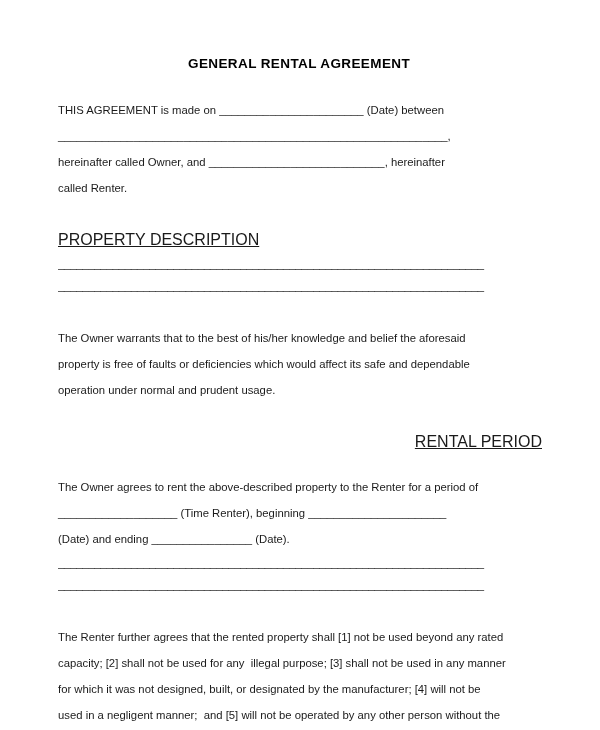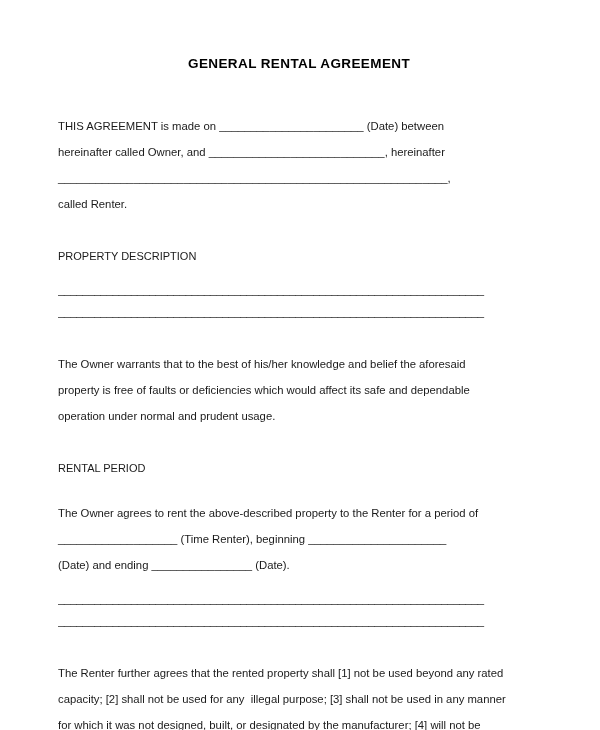--- a/index.html
+++ b/index.html
@@ -23,40 +23,42 @@
     padding: 46px 58px 0 58px;
   }
   .doc-title {
     font-size: 13.5px;
     font-weight: bold;
     letter-spacing: 0.4px;
     margin: 0 0 0 130px;
     padding-top: 10px;
   }
   .block {
-    margin-top: 42px;
+    margin-top: 26px;
   }
   .para {
     font-size: 11.3px;
     line-height: 26px;
     color: #1a1a1a;
     text-align: left;
     white-space: pre-wrap;
   }
   .section-head {
-    font-size: 11px;
+    font-size: 16px;
     line-height: 26px;
     color: #1a1a1a;
     margin-top: 26px;
+    text-decoration: underline;
   }
   .section-head.tight {
     margin-bottom: 4px;
+    text-align: right;
   }
   .fill-lines {
-    margin-top: 10px;
+    margin-top: 0;
   }
   .fill-line {
     font-size: 11.3px;
     line-height: 22px;
     letter-spacing: -0.2px;
     color: #1a1a1a;
     white-space: nowrap;
     overflow: hidden;
   }
   .body-text {
@@ -68,22 +70,22 @@
 </style>
 </head>
 <body>
 
 <div class="page">
 
   <h1 class="doc-title">GENERAL RENTAL AGREEMENT</h1>
 
   <div class="block">
     <div class="para">THIS AGREEMENT is made on _______________________ (Date) between</div>
+    <div class="para">______________________________________________________________,</div>
     <div class="para">hereinafter called Owner, and ____________________________, hereinafter</div>
-    <div class="para">______________________________________________________________,</div>
     <div class="para">called Renter.</div>
   </div>
 
   <div class="section">
     <div class="section-head">PROPERTY DESCRIPTION</div>
     <div class="fill-lines">
       <div class="fill-line">______________________________________________________________________</div>
       <div class="fill-line">______________________________________________________________________</div>
     </div>
     <div class="para body-text">The Owner warrants that to the best of his/her knowledge and belief the aforesaid

